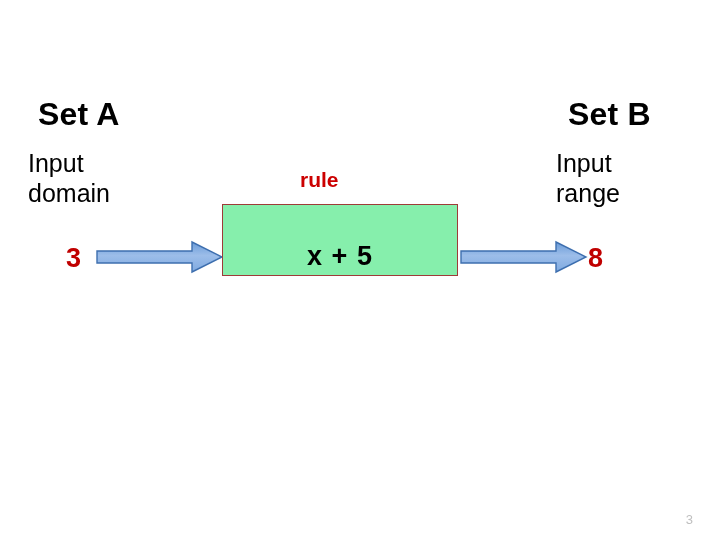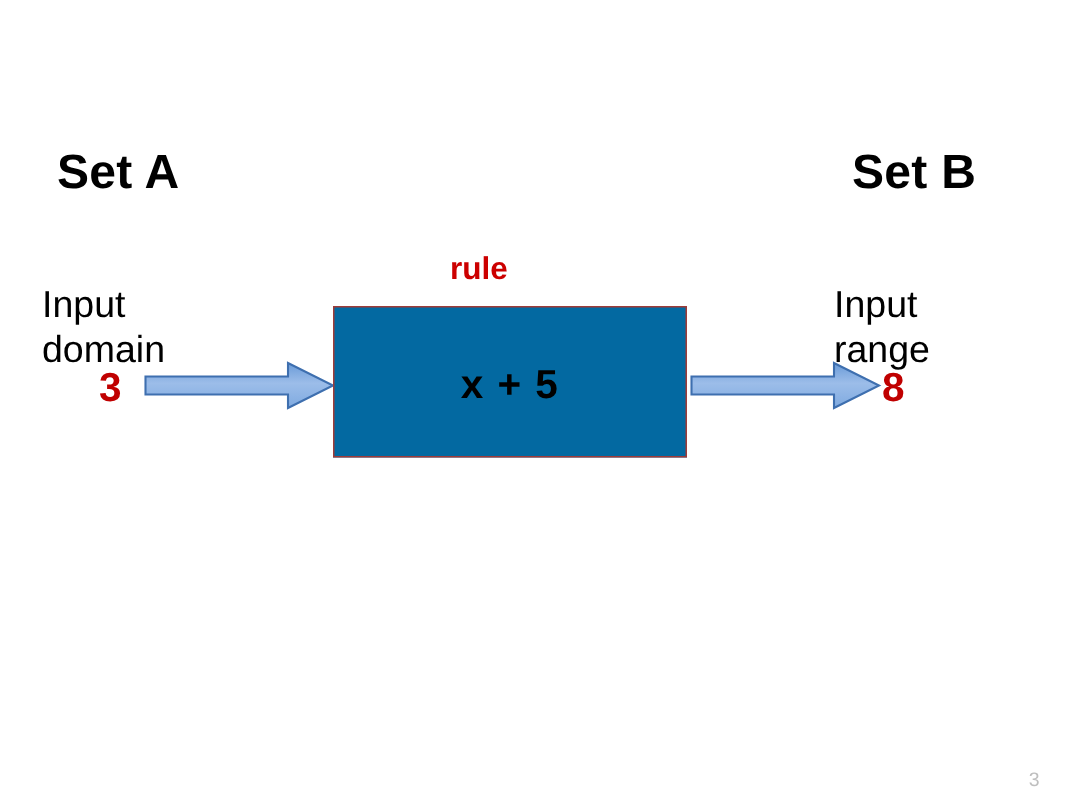--- a/index.html
+++ b/index.html
@@ -36,21 +36,20 @@
   #set-b-heading { left: 568px; top: 98px; text-align: right; }
 
   
   .set-desc {
     position: absolute;
     font-size: 25px;
     font-weight: normal;
     color: #000000;
     line-height: 1.20;
     white-space: pre-line;
-    margin-top: 40px;
   }
   #input-domain-label  { left: 28px;  top: 148px; width: 180px; }
   #output-range-label  { left: 556px; top: 148px; width: 160px; }
 
   
   .set-value {
     position: absolute;
     font-size: 27px;
     font-weight: bold;
     color: #C00000;
@@ -71,22 +70,22 @@
     line-height: 1;
     white-space: nowrap;
   }
 
   
   #rule-box {
     position: absolute;
     left: 222px;
     top: 204px;
     width: 236px;
-    height: 101px;
-    background: #0369a1;
+    height: 72px;
+    background: #86efac;
     border: 1.5px solid #9E3B38;
     box-sizing: border-box;
   }
   #rule-expression {
     position: absolute;
     left: 0;
     right: 0;
     top: 38px;
     text-align: center;
     font-size: 27px;

